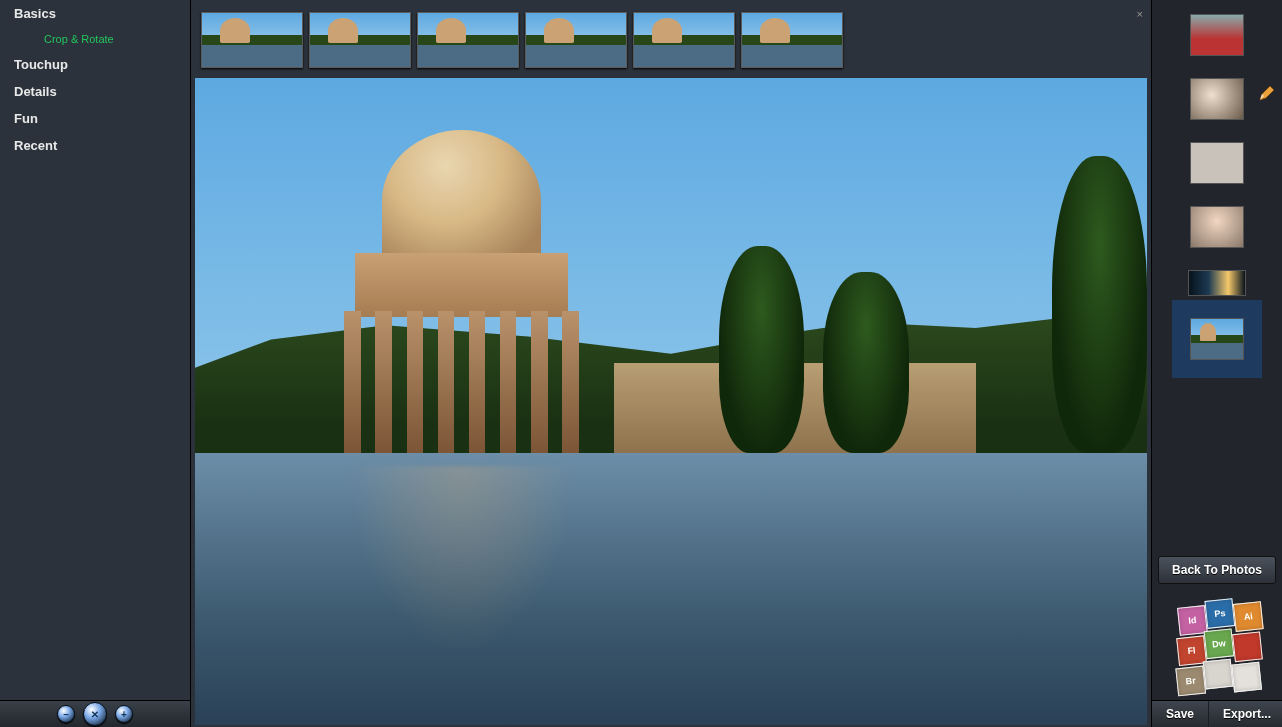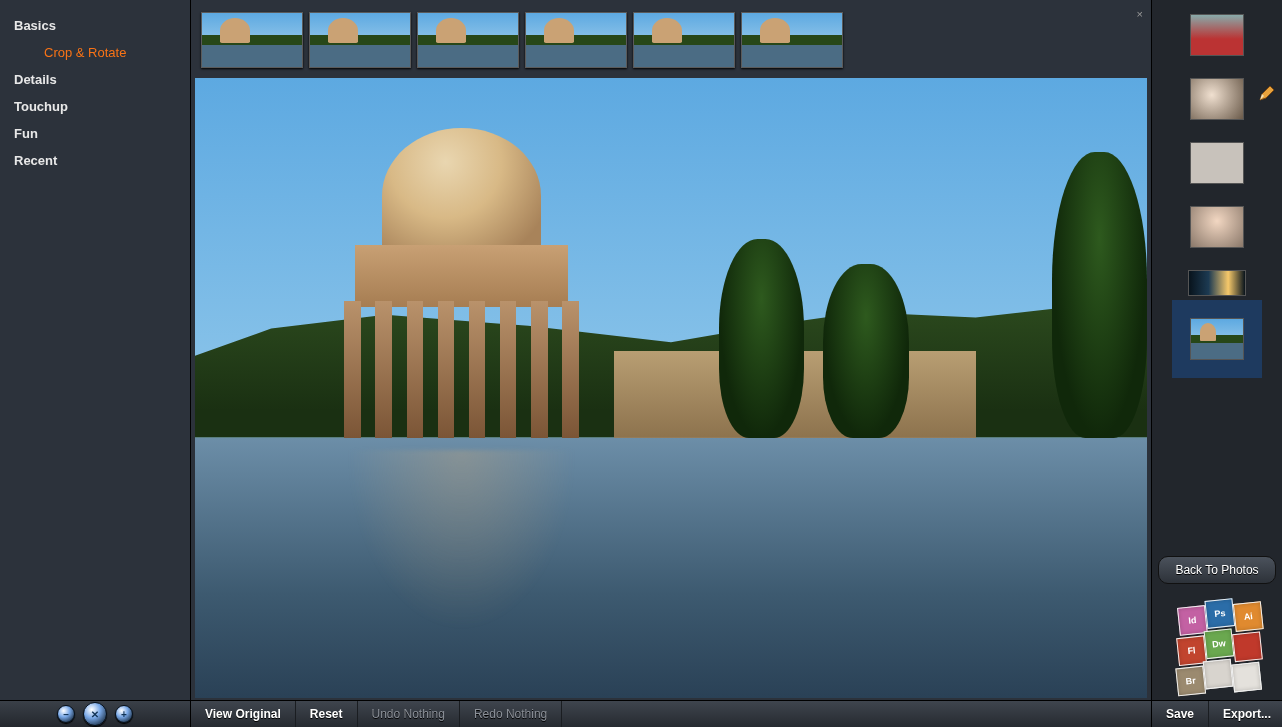--- a/index.html
+++ b/index.html
@@ -1,21 +1,21 @@
 <!DOCTYPE html>
 <html><head>
 <meta charset="utf-8">
 <style>
   html,body{margin:0;padding:0;width:1282px;height:727px;background:#000;color:#ddd;font-family:"Segoe UI",Tahoma,Arial,sans-serif;font-size:12px;overflow:hidden}
   .app{display:flex;width:100%;height:100%}
   
   .sidebar{width:190px;background:#2c323b;display:flex;flex-direction:column;justify-content:space-between;border-right:1px solid #000}
-  .sb-list{padding-top:12px}
+  .sb-list{padding-top:0}
   .sb-cat{padding:6px 14px;color:#e8e8e8;font-weight:bold;font-size:13px;cursor:pointer}
-  .sb-sub{padding:6px 14px 6px 44px;color:#f97316;font-size:13px;cursor:pointer}
+  .sb-sub{padding:6px 14px 6px 44px;color:#22c55e;font-size:11px;cursor:pointer}
   .sb-sub.active{background:#1e3a5f;border-top:1px solid #111;border-bottom:1px solid #111}
   .sb-bottom{height:26px;background:linear-gradient(#3a4048,#23272d);display:flex;align-items:center;justify-content:center;gap:8px;border-top:1px solid #000}
   .zoom-dot{width:16px;height:16px;border-radius:50%;background:radial-gradient(circle at 35% 30%,#fff,#7aa9e8 40%,#123 90%);border:1px solid #06101b;display:flex;align-items:center;justify-content:center;font-size:10px;font-weight:bold;color:#135;box-shadow:0 1px 1px #000}
   .zoom-dot.big{width:22px;height:22px}
   
   .main{flex:1;display:flex;flex-direction:column;background:#2c323b;position:relative}
   .close-x{position:absolute;top:8px;right:8px;color:#999;font-size:11px;cursor:pointer;z-index:5}
   .preset-strip{height:62px;display:flex;gap:6px;padding:12px 10px 4px;background:#2c323b}
   .preset{width:100px;height:54px;border:1px solid #5a5a5a;box-shadow:0 1px 2px #000;cursor:pointer;position:relative;overflow:hidden}
   .canvas-area{flex:1;background:#2c323b;padding:0 4px 2px 4px;display:flex}
@@ -43,39 +43,39 @@
   .bottom-bar{height:26px;background:linear-gradient(#3f454e,#262a30);display:flex;align-items:stretch;border-top:1px solid #000;font-size:12px}
   .bb-btn{padding:0 14px;display:flex;align-items:center;color:#fff;font-weight:bold;border-right:1px solid #1a1d21;cursor:pointer;text-shadow:0 1px 0 #000}
   .bb-btn.dim{color:#8a8f97;font-weight:normal}
   
   .rpanel{width:130px;background:#22262c;display:flex;flex-direction:column;border-left:1px solid #000;position:relative}
   .rthumbs{flex:1;display:flex;flex-direction:column;align-items:center;gap:22px;padding:14px 0;overflow:hidden}
   .rthumb{width:52px;height:40px;background:#888;border:1px solid #555;cursor:pointer;position:relative;overflow:hidden}
   .rthumb.wide{width:56px;height:24px}
   .rthumb.sel{outline:18px solid #1e3a5f;background:#1e3a5f}
   .pencil{position:absolute;right:6px;top:84px;width:18px;height:18px;cursor:pointer}
-  .back-btn{height:26px;margin:0 6px 4px;background:linear-gradient(#4b525c,#2d3239);display:flex;align-items:center;justify-content:center;color:#fff;font-weight:normal;font-size:12px;border:1px solid #111;border-radius:10px;cursor:pointer;text-shadow:0 1px 0 #000}
+  .back-btn{height:26px;margin:0 6px 4px;background:linear-gradient(#4b525c,#2d3239);display:flex;align-items:center;justify-content:center;color:#fff;font-weight:bold;font-size:12px;border:1px solid #111;border-radius:3px;cursor:pointer;text-shadow:0 1px 0 #000}
   .cube-zone{height:112px;display:flex;align-items:center;justify-content:center}
   .cube{width:88px;height:88px;position:relative;transform:rotate(-6deg)}
   .face{position:absolute;width:26px;height:26px;display:flex;align-items:center;justify-content:center;font-size:9px;font-weight:bold;color:#fff;border:1px solid #eee;box-shadow:inset 0 0 4px #0003}
   .rp-bottom{height:26px;background:linear-gradient(#3f454e,#262a30);display:flex;border-top:1px solid #000}
   .rp-bottom .bb-btn{flex:1;justify-content:center;border-right:1px solid #1a1d21}
   .rp-bottom .bb-btn:last-child{border-right:none}
 </style>
 </head>
 <body>
 
 <div class="app">
 
   <div class="sidebar">
     <div class="sb-list">
       <div class="sb-cat">Basics</div>
       <div class="sb-sub">Crop &amp; Rotate</div>
+      <div class="sb-cat">Touchup</div>
       <div class="sb-cat">Details</div>
-      <div class="sb-cat">Touchup</div>
       <div class="sb-cat">Fun</div>
       <div class="sb-cat">Recent</div>
     </div>
     <div class="sb-bottom">
       <div class="zoom-dot">–</div>
       <div class="zoom-dot big">✕</div>
       <div class="zoom-dot">+</div>
     </div>
   </div>
 
@@ -150,26 +150,20 @@
               <span></span>
               <span></span>
               <span></span>
               <span></span>
             </div>
         </div>
         <div class="water"></div>
         <div class="refl"></div>
       </div>
     </div>
-    <div class="bottom-bar">
-      <div class="bb-btn">View Original</div>
-      <div class="bb-btn">Reset</div>
-      <div class="bb-btn dim">Undo Nothing</div>
-      <div class="bb-btn dim">Redo Nothing</div>
-    </div>
   </div>
 
   <div class="rpanel">
     <div class="rthumbs">
       <div class="rthumb" style="background:linear-gradient(#8aa,#b33 60%)"></div>
       <div class="rthumb" style="background:radial-gradient(circle at 40% 40%,#f0e0d0,#6a5a4a)"></div>
       <div class="rthumb" style="background:#c8c2bb"></div>
       <div class="rthumb" style="background:radial-gradient(circle at 50% 35%,#f2d7c2,#8a786a)"></div>
       <div class="rthumb wide" style="background:linear-gradient(90deg,#08131c,#1c3a52,#f5c86a 70%,#08131c)"></div>
       <div class="rthumb sel">

